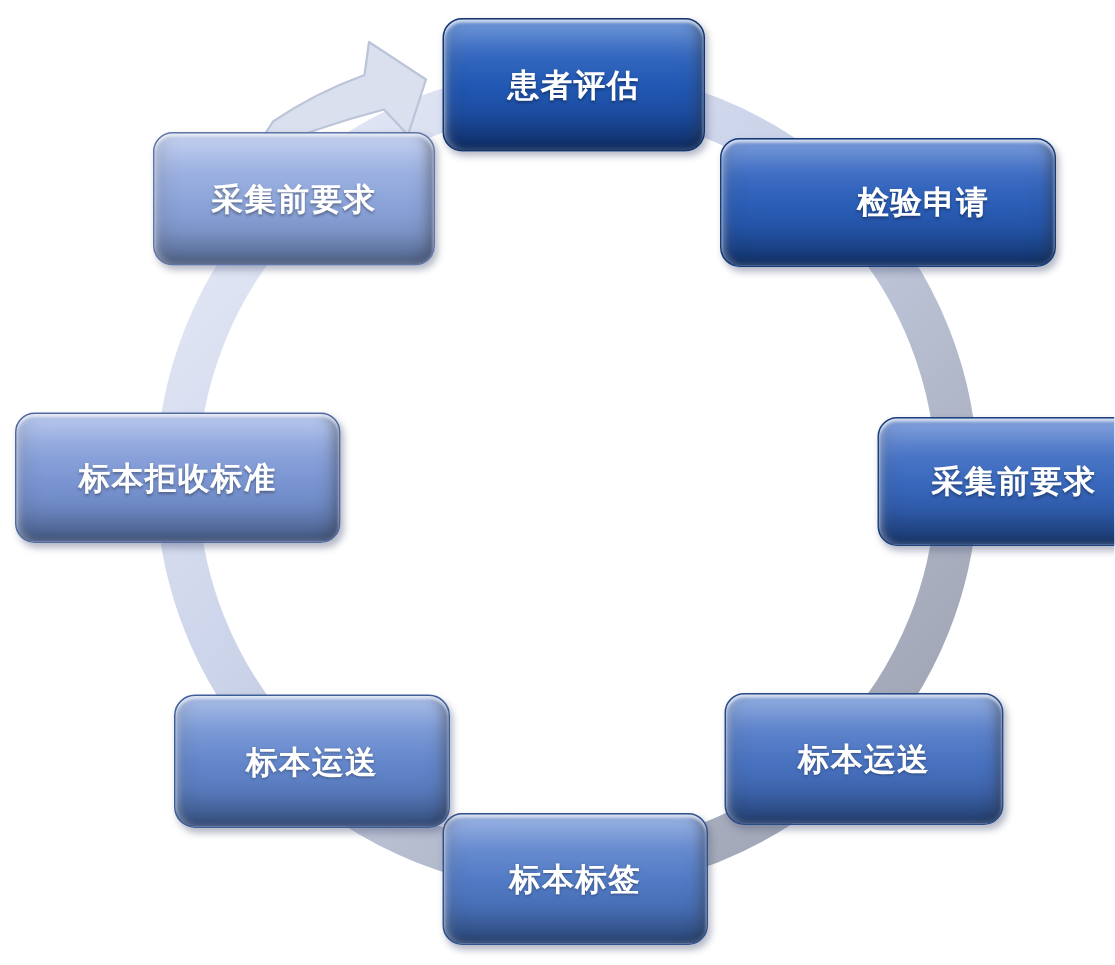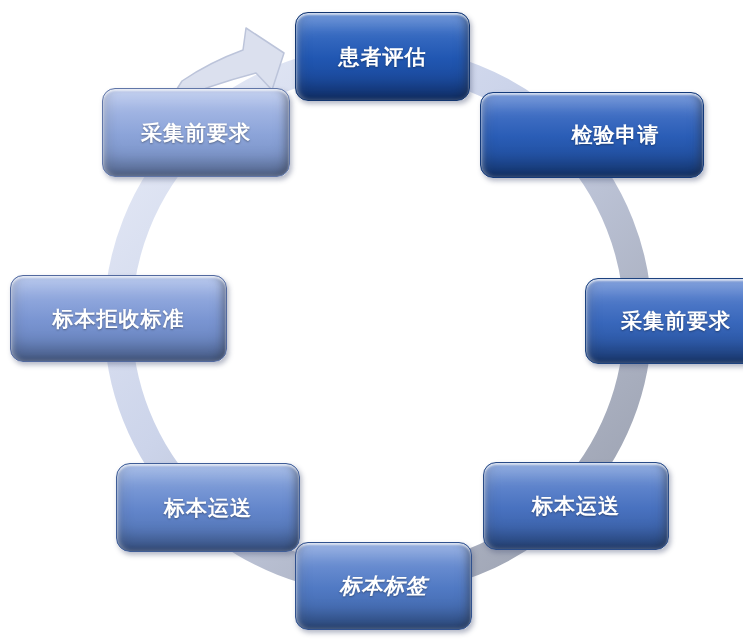--- a/index.html
+++ b/index.html
@@ -31,21 +31,21 @@
     font-size:21px;
     letter-spacing:1px;
     text-shadow:0 1px 2px rgba(0,0,0,.35);
     white-space:nowrap;
   }
   
   .n1{left:295px;top:12px;width:173px;height:87px;}
   .n2{left:480px;top:92px;width:175px;height:84px;padding-left:47px;}
   .n3{left:585px;top:278px;width:180px;height:84px;}
   .n4{left:483px;top:462px;width:184px;height:86px;}
-  .n5{left:295px;top:542px;width:175px;height:86px;font-style:italic;}
+  .n5{left:295px;top:542px;width:175px;height:86px;}
   .n6{left:116px;top:463px;width:182px;height:87px;border-radius:14px;}
   .n7{left:10px;top:275px;width:215px;height:85px;}
   .n8{left:102px;top:88px;width:186px;height:87px;}
 </style>
 </head>
 <body>
 
 <div class="stage">
 
   <svg class="ring-svg" width="743" height="643" viewBox="0 0 743 643">

